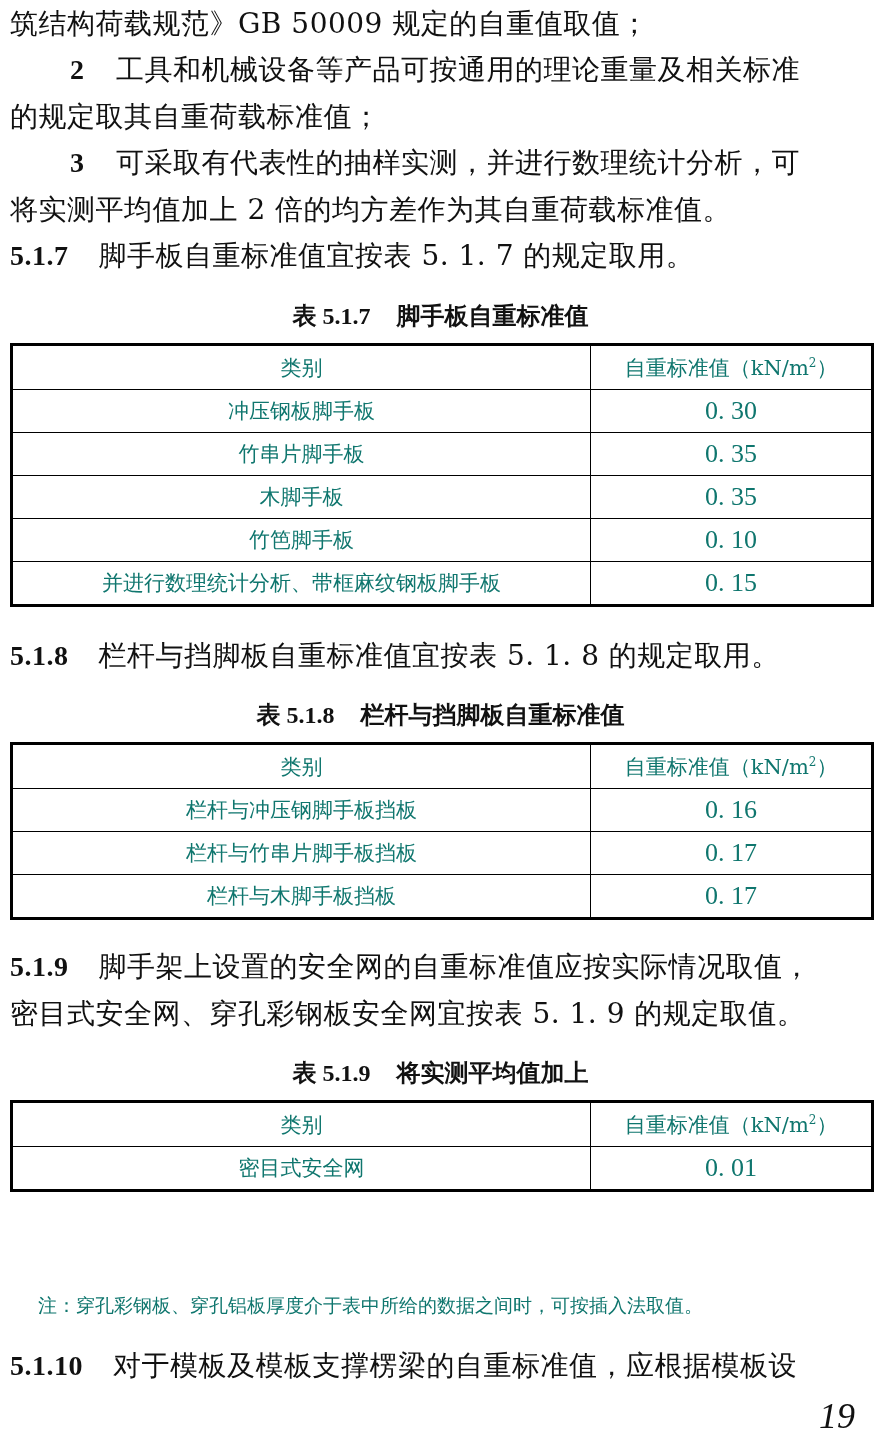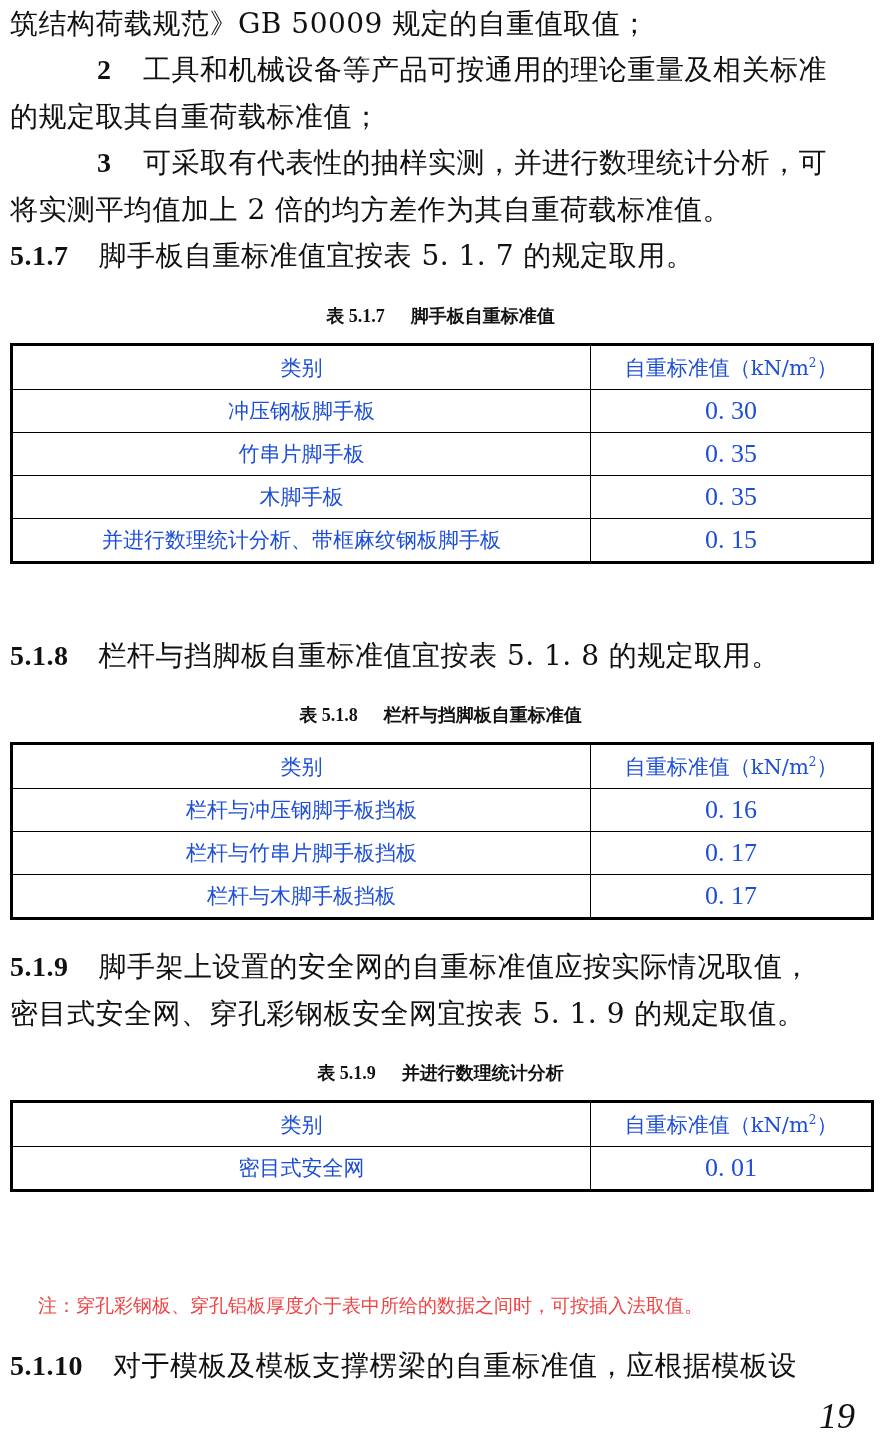--- a/index.html
+++ b/index.html
@@ -6,50 +6,50 @@
   body {
     width: 881px; height: 1454px; position: relative; overflow: hidden;
     font-family: "DejaVu Serif", "Liberation Serif", serif;
     color: #111;
   }
   .line {
     position: absolute; left: 0; width: 881px;
     font-size: 28px; line-height: 40px; white-space: nowrap;
     letter-spacing: 0.5px;
   }
-  .indent { padding-left: 97px; box-sizing: border-box; }
+  .indent { padding-left: 70px; box-sizing: border-box; }
   .num { font-weight: bold; font-family: "Liberation Serif", serif; }
   .clause { font-weight: bold; font-family: "Liberation Serif", serif; margin-right: 30px; }
   .caption {
     position: absolute; left: 0; width: 881px; text-align: center;
-    font-size: 18px; line-height: 30px; font-weight: bold;
+    font-size: 24px; line-height: 30px; font-weight: bold;
     font-family: "DejaVu Sans", "Liberation Sans", sans-serif;
   }
   .caption .cap-num { font-family: "Liberation Serif", serif; margin-right: 26px; }
   table.std {
     position: absolute; left: 10px; width: 864px;
     border-collapse: collapse;
     border: 3px solid #000;
     font-size: 21px;
   }
   table.std td, table.std th {
     border: 1.5px solid #000;
     text-align: center; vertical-align: middle;
     font-weight: normal; padding: 0; height: 42px;
     font-family: "DejaVu Serif", "Liberation Serif", serif;
-    color: #1d4ed8;
+    color: #0f766e;
   }
   table.std th { height: 43px; }
   table.std .c1 { width: 581px; }
   table.std .c2 { width: 281px; }
   table.std .val { font-family: "Liberation Serif", serif; font-size: 26px; }
   sup { font-size: 12px; }
   .note {
     position: absolute; left: 38px; top: 1290px;
-    font-size: 19px; line-height: 30px; color: #ef4444;
+    font-size: 19px; line-height: 30px; color: #0f766e;
   }
   .page-num {
     position: absolute; right: 26px; top: 1395px;
     font-family: "Liberation Serif", serif; font-style: italic;
     font-size: 36px;
   }
 </style>
 </head>
 <body>
 
@@ -86,20 +86,24 @@
       </tr>
   <tr>
         <td>竹串片脚手板</td>
         <td class="val">0. 35</td>
       </tr>
   <tr>
         <td>木脚手板</td>
         <td class="val">0. 35</td>
       </tr>
   <tr>
+        <td>竹笆脚手板</td>
+        <td class="val">0. 10</td>
+      </tr>
+  <tr>
         <td>并进行数理统计分析、带框麻纹钢板脚手板</td>
         <td class="val">0. 15</td>
       </tr>
 </tbody>
   </table>
 
 <div class="line" style="top:636px; left:10px;">
   <span class="clause">5.1.8</span><span>栏杆与挡脚板自重标准值宜按表 5. 1. 8 的规定取用。</span>
 </div>
 
@@ -126,21 +130,21 @@
       </tr>
 </tbody>
   </table>
 
 <div class="line" style="top:947px; left:10px;">
   <span class="clause">5.1.9</span><span>脚手架上设置的安全网的自重标准值应按实际情况取值，</span>
 </div>
 <div class="line" style="top:994px; left:10px;">密目式安全网、穿孔彩钢板安全网宜按表 5. 1. 9 的规定取值。</div>
 
 <div class="caption" style="top:1058px;">
-  <span class="cap-num">表 5.1.9</span><span>并进行数理统计分析</span>
+  <span class="cap-num">表 5.1.9</span><span>将实测平均值加上</span>
 </div>
 <table class="std" style="top:1100px;">
   <tbody>
       <tr>
     <th class="c1">类别</th>
     <th class="c2"><span>自重标准值（kN/m</span><sup>2</sup><span>）</span></th>
   </tr>
   <tr>
         <td>密目式安全网</td>
         <td class="val">0. 01</td>

